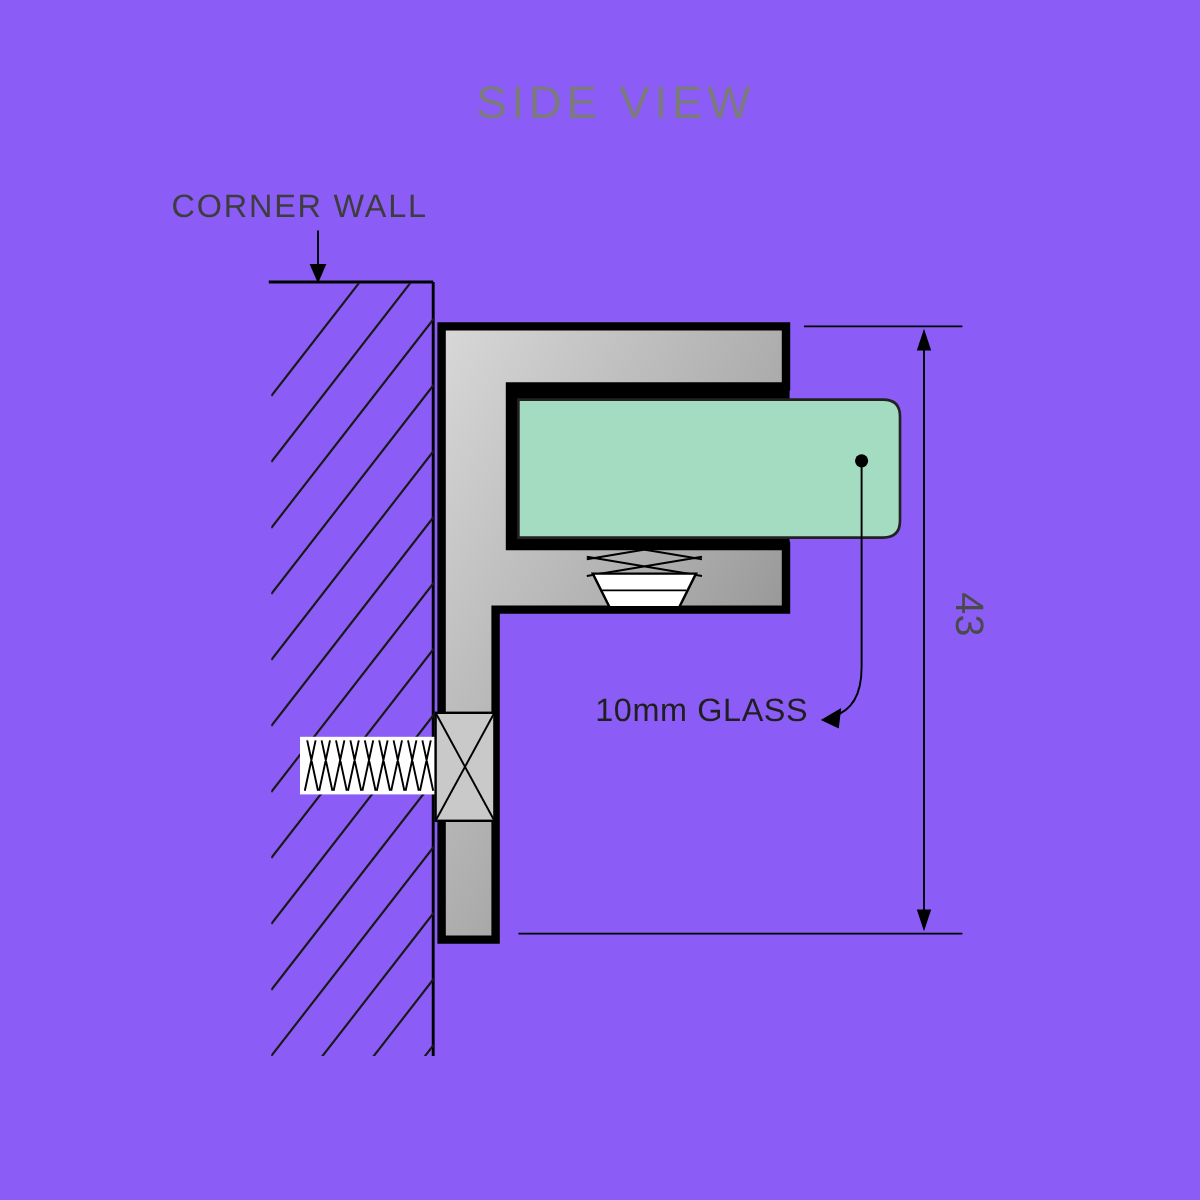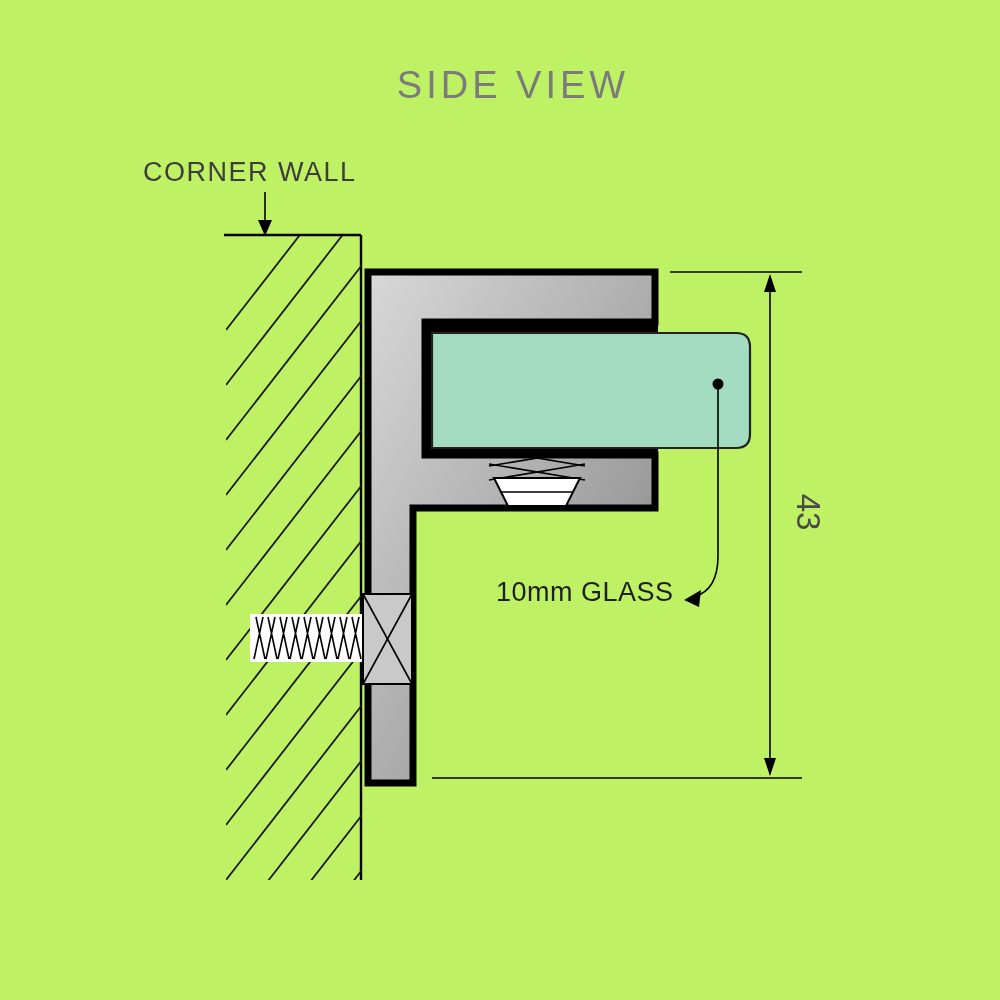--- a/index.html
+++ b/index.html
@@ -5,21 +5,21 @@
   html, body {
     margin: 0;
     padding: 0;
     background: #ffffff;
     font-family: "Liberation Sans", sans-serif;
   }
   #stage {
     position: relative;
     width: 1000px;
     height: 1000px;
-    background: #bef264;
+    background: #8b5cf6;
     overflow: hidden;
   }
   svg { display: block; }
 
   .title-text {
     font-family: "Liberation Sans", sans-serif;
     font-size: 38px;
     letter-spacing: 4px;
     fill: #7b7b7b;
   }

